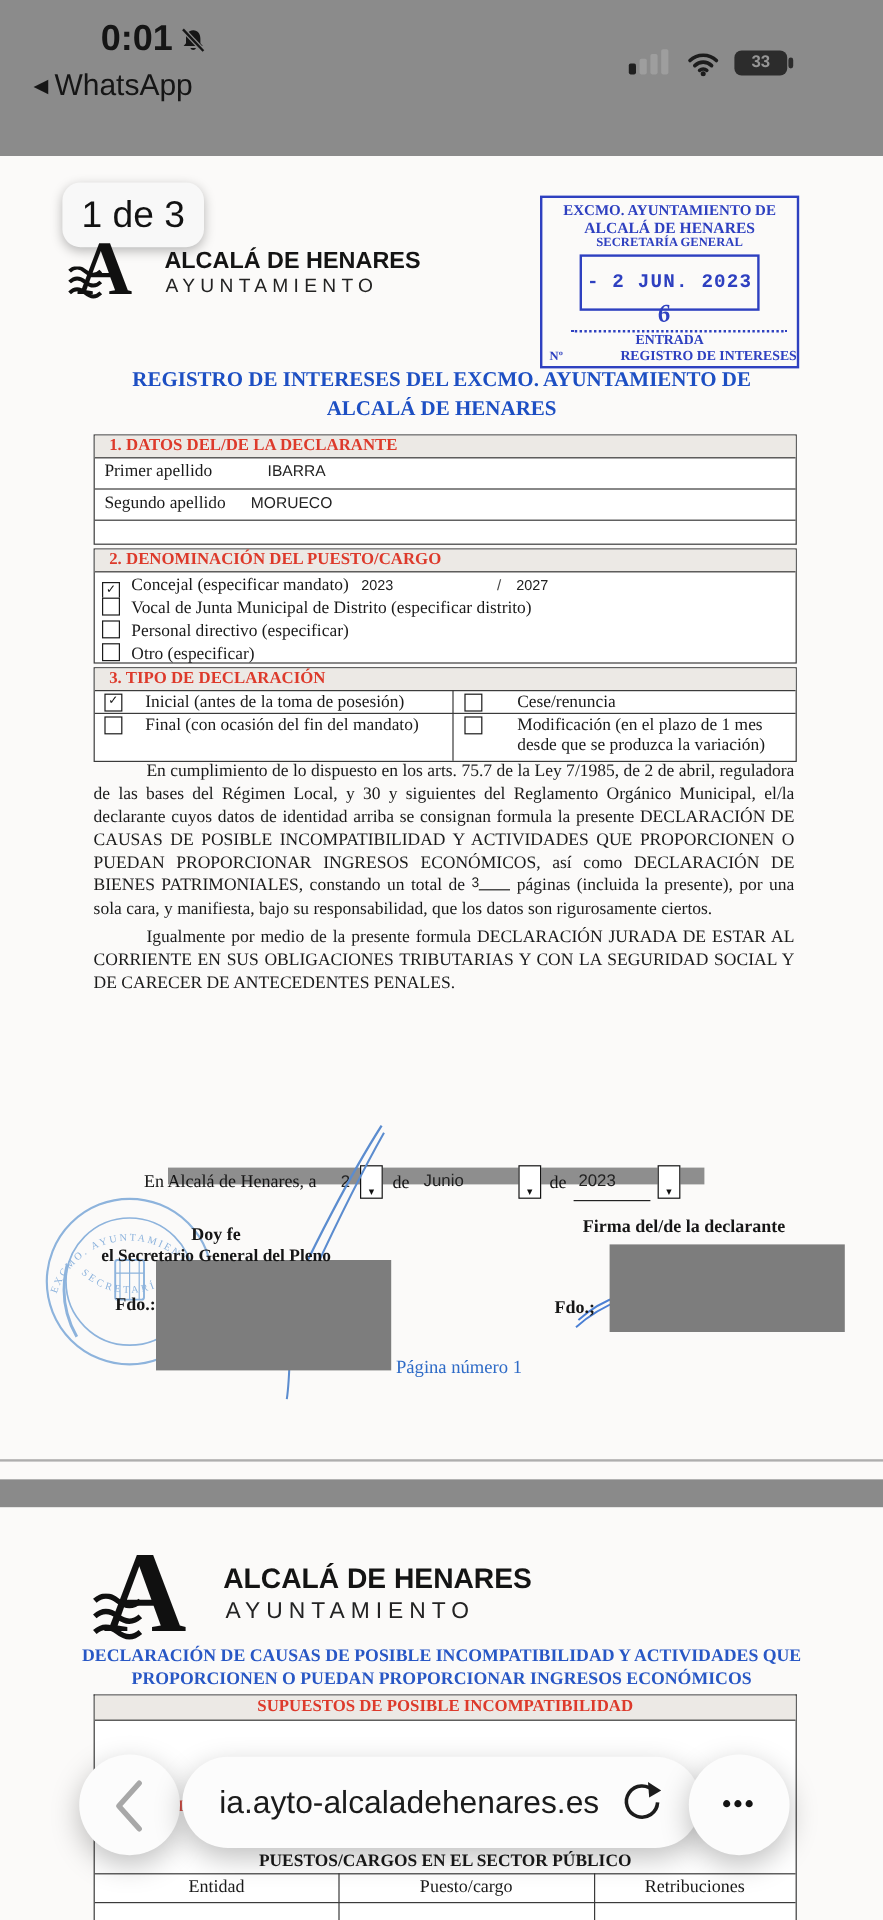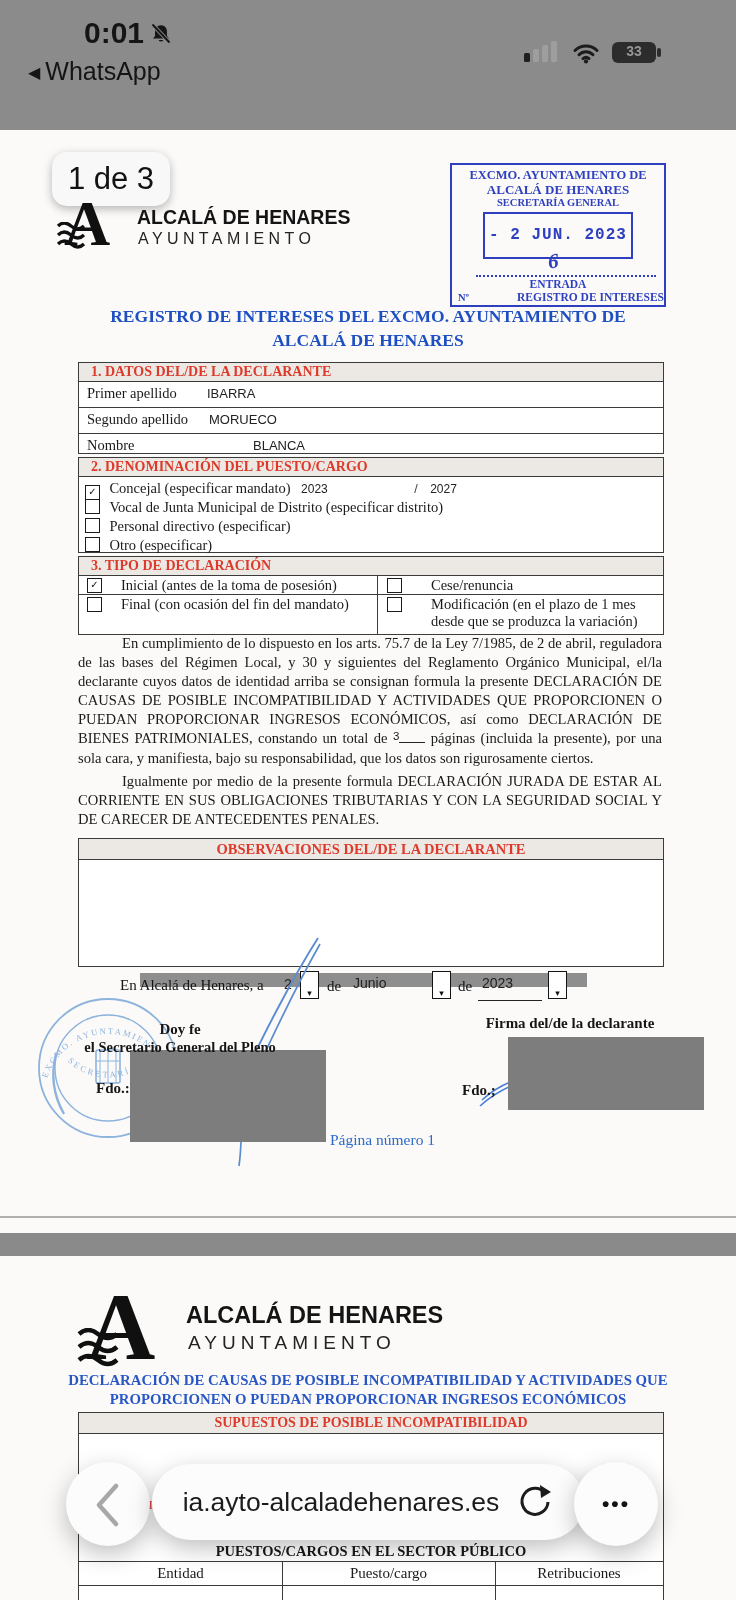--- a/index.html
+++ b/index.html
@@ -153,27 +153,24 @@
     <div class="l" style="top:113px;font-size:11.5px;">ENTRADA</div>
     <div class="l" style="top:126px;font-size:11.5px;text-align:right;">REGISTRO DE INTERESES</div>
   </div>
 
   <div class="abs serif doc-blue" style="left:40px;width:656px;top:306px;text-align:center;font-weight:bold;font-size:17.5px;">REGISTRO DE INTERESES DEL EXCMO. AYUNTAMIENTO DE</div>
   <div class="abs serif doc-blue" style="left:40px;width:656px;top:330px;text-align:center;font-weight:bold;font-size:17.5px;">ALCALÁ DE HENARES</div>
 
   <div class="abs tbl" style="left:78px;top:362px;width:584px;height:90px;">
     <div class="band" style="height:18px;font-size:14px;padding-left:12px;line-height:18px;">1. DATOS DEL/DE LA DECLARANTE</div>
     <div style="height:23px;border-bottom:1.3px solid #3b3b3b;padding:2px 0 0 8px;">
-      <span class="fieldlabel" style="display:inline-block;width:120px;">Primer apellido</span><span class="fieldval" style="margin-left:0;text-align:right;">IBARRA</span>
+      <span class="fieldlabel" style="display:inline-block;width:120px;">Primer apellido</span><span class="fieldval" style="margin-left:16px;text-align:right;">IBARRA</span>
     </div>
     <div style="height:23px;border-bottom:1.3px solid #3b3b3b;padding:2px 0 0 8px;">
       <span class="fieldlabel" style="display:inline-block;width:120px;">Segundo apellido</span><span class="fieldval" style="margin-left:2px;">MORUECO</span>
-    </div>
-    <div style="height:23px;padding:2px 0 0 8px;">
-      <span class="fieldlabel" style="display:inline-block;width:120px;">Nombre</span><span class="fieldval" style="margin-left:46px;">BLANCA</span>
     </div>
   </div>
 
   <div class="abs tbl" style="left:78px;top:457px;width:584px;height:94px;">
     <div class="band" style="height:18px;font-size:14px;padding-left:12px;line-height:18px;">2. DENOMINACIÓN DEL PUESTO/CARGO</div>
     <div style="padding:2px 0 0 6px;height:18px;">
       <span class="cb">✓</span>
       <span class="fieldlabel" style="margin-left:5px;">Concejal (especificar mandato)</span>
       <span class="fieldval" style="font-size:12px;margin-left:6px;">2023</span>
       <span class="fieldval" style="font-size:12.5px;margin-left:82px;color:#444;">/</span>
@@ -207,23 +204,20 @@
     <span class="abs fieldlabel" style="left:352px;top:39px;width:222px;line-height:17px;">Modificación (en el plazo de 1 mes desde que se produzca la variación)</span>
   </div>
 
   <div class="abs para" style="left:78px;top:634px;width:584px;">
     <span>En cumplimiento de lo dispuesto en los arts. 75.7 de la Ley 7/1985, de 2 de abril, reguladora de las bases del Régimen Local, y 30 y siguientes del Reglamento Orgánico Municipal, el/la declarante cuyos datos de identidad arriba se consignan formula la presente DECLARACIÓN DE CAUSAS DE POSIBLE INCOMPATIBILIDAD Y ACTIVIDADES QUE PROPORCIONEN O PUEDAN PROPORCIONAR INGRESOS ECONÓMICOS, así como DECLARACIÓN DE BIENES PATRIMONIALES, constando un total de</span>
     <span class="fillnum">3</span><span class="fillline"></span>
     <span>páginas (incluida la presente), por una sola cara, y manifiesta, bajo su responsabilidad, que los datos son rigurosamente ciertos.</span>
   </div>
   <div class="abs para" style="left:78px;top:772px;width:584px;">Igualmente por medio de la presente formula DECLARACIÓN JURADA DE ESTAR AL CORRIENTE EN SUS OBLIGACIONES TRIBUTARIAS Y CON LA SEGURIDAD SOCIAL Y DE CARECER DE ANTECEDENTES PENALES.</div>
 
-  <div class="abs tbl" style="left:78px;top:838px;width:584px;height:127px;">
-    <div class="band" style="height:20px;font-size:14.5px;text-align:center;line-height:20px;">OBSERVACIONES DEL/DE LA DECLARANTE</div>
-  </div>
 
   <div class="abs redactbar"></div>
   <span class="abs dtxt" style="left:120px;top:977px;">En Alcalá de Henares, a</span>
   <span class="abs dval" style="left:284px;top:976px;">2</span>
   <span class="abs combo" style="left:300px;top:971px;">
       <span>▾</span>
     </span>
   <span class="abs dtxt" style="left:327px;top:978px;">de</span>
   <span class="abs dval" style="left:353px;top:975px;">Junio</span>
   <span class="abs combo" style="left:432px;top:971px;">

